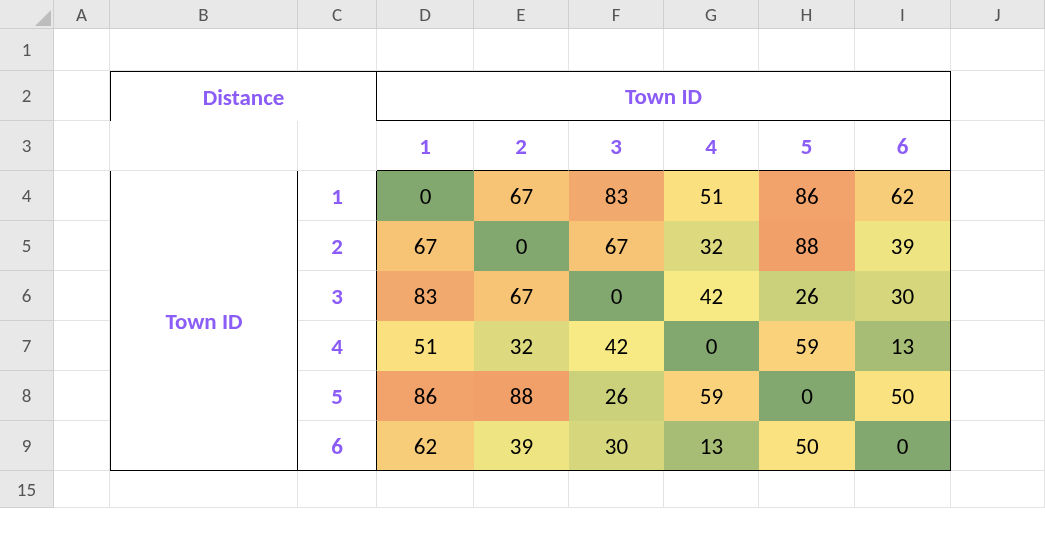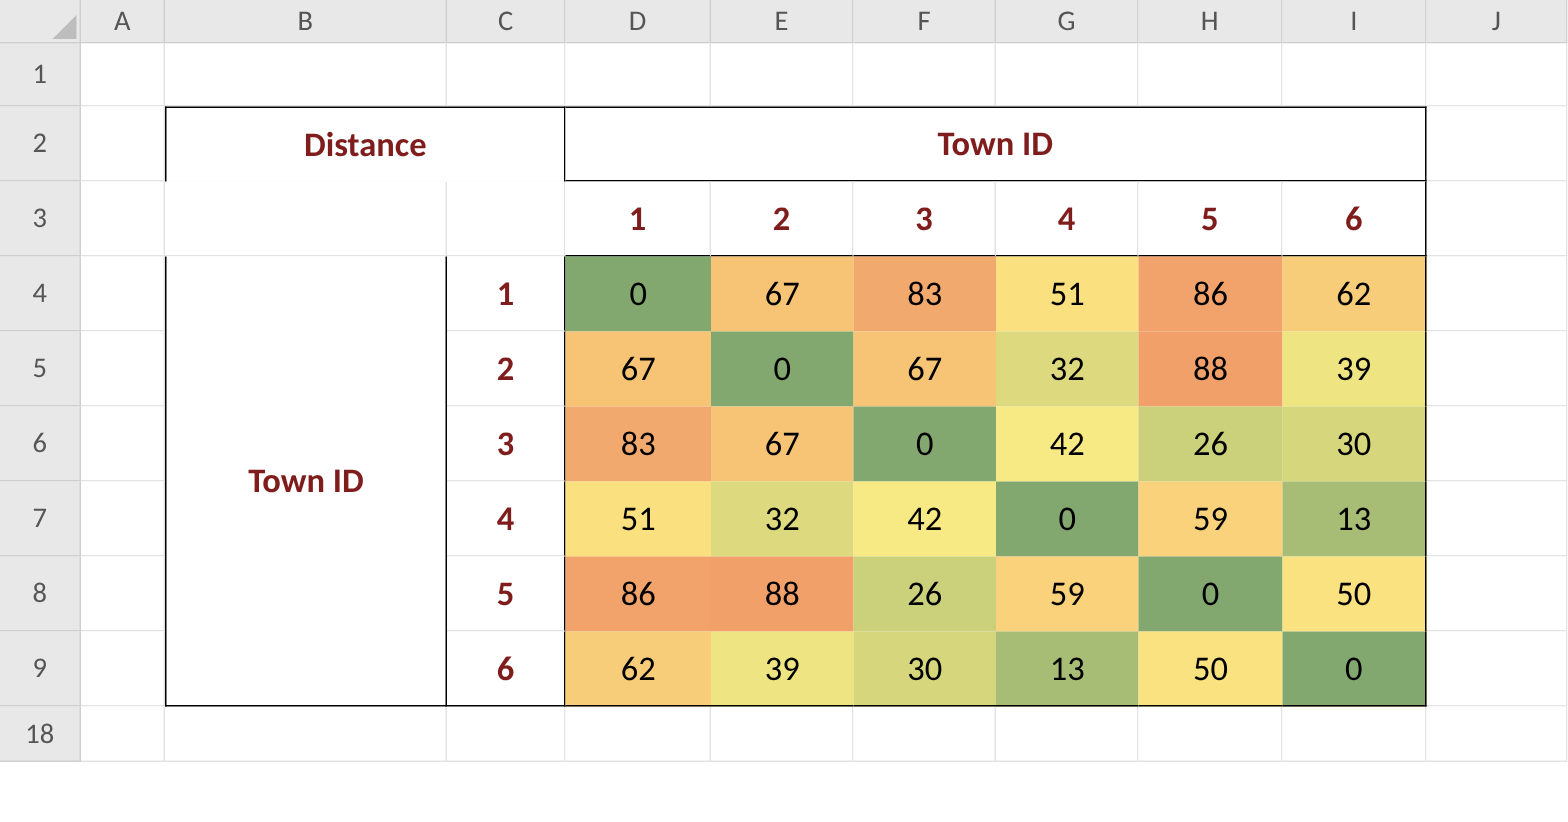--- a/index.html
+++ b/index.html
@@ -45,21 +45,21 @@
     border-bottom: 1px solid #e3e3e3;
     display: flex;
     align-items: center;
     justify-content: center;
     font-size: 22px;
     color: #222;
     height: 100%;
     position: relative;
     background: #fff;
   }
-  .bold { font-weight: 700; color:#7f1d1d; }
+  .bold { font-weight: 700; color:#8b5cf6; }
   .txt { color:#000; }
 
   
 </style>
 </head>
 <body>
 
 <div class="grid" id="grid" style="grid-template-columns: 54px 56px 188px 79px 97px 95px 95px 95px 96px 96px 94px; grid-template-rows: 29px 42px 50px 50px 50px 50px 50px 50px 50px 50px 37px; width: 1045px;">
     <div class="corner" style="grid-area: 1 / 1;"></div>
     <div class="hdr" style="grid-area: 1 / 2;">A</div>
@@ -74,21 +74,21 @@
     <div class="hdr" style="grid-area: 1 / 11;">J</div>
     <div class="hdr" style="grid-area: 2 / 1;">1</div>
     <div class="hdr" style="grid-area: 3 / 1;">2</div>
     <div class="hdr" style="grid-area: 4 / 1;">3</div>
     <div class="hdr" style="grid-area: 5 / 1;">4</div>
     <div class="hdr" style="grid-area: 6 / 1;">5</div>
     <div class="hdr" style="grid-area: 7 / 1;">6</div>
     <div class="hdr" style="grid-area: 8 / 1;">7</div>
     <div class="hdr" style="grid-area: 9 / 1;">8</div>
     <div class="hdr" style="grid-area: 10 / 1;">9</div>
-    <div class="hdr" style="grid-area: 11 / 1;">18</div>
+    <div class="hdr" style="grid-area: 11 / 1;">15</div>
     <div class="cell" style="grid-area: 2 / 2;"></div>
     <div class="cell" style="grid-area: 2 / 3;"></div>
     <div class="cell" style="grid-area: 2 / 4;"></div>
     <div class="cell" style="grid-area: 2 / 5;"></div>
     <div class="cell" style="grid-area: 2 / 6;"></div>
     <div class="cell" style="grid-area: 2 / 7;"></div>
     <div class="cell" style="grid-area: 2 / 8;"></div>
     <div class="cell" style="grid-area: 2 / 9;"></div>
     <div class="cell" style="grid-area: 2 / 10;"></div>
     <div class="cell" style="grid-area: 2 / 11;"></div>

